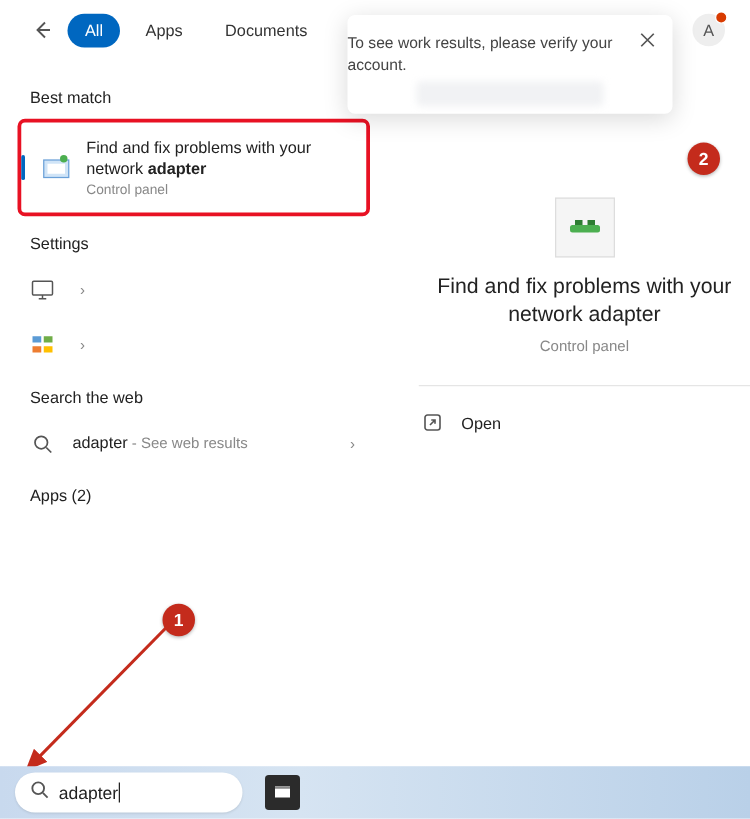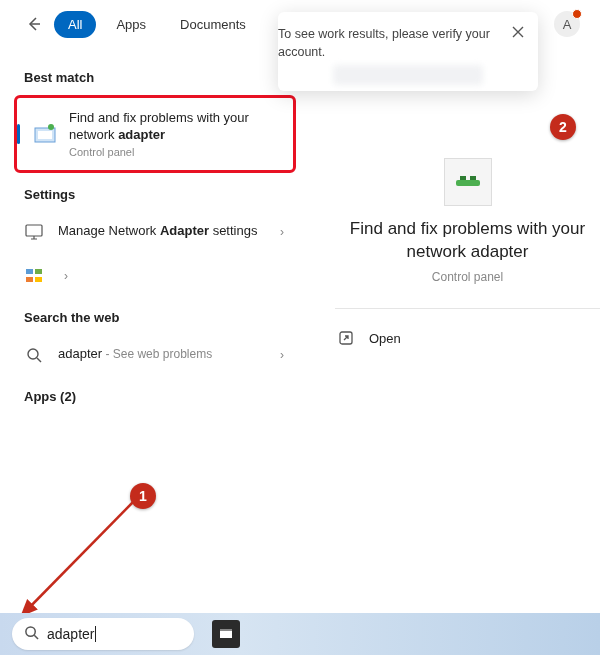--- a/index.html
+++ b/index.html
@@ -10,21 +10,21 @@
     .tab { padding: 6px 14px; border-radius: 16px; font-size: 13px; cursor: pointer; color: #333; text-align: right;}
     .tab.active { background: #0067c0; color: #fff; font-weight: 500;}
     .avatar-wrap { margin-left: auto; position: relative;}
     .avatar { width: 26px; height: 26px; border-radius: 50%; background: #eee; display: flex; align-items: center; justify-content: center; font-size: 13px; color: #555;}
     .avatar-badge { position: absolute; top: -2px; right: -2px; width: 10px; height: 10px; background: #d83b01; border-radius: 50%; border: 1.5px solid #fff;}
     
     .content { display: flex; height: calc(100% - 48px - 42px); background: #fff;}
     .left-pane { width: 310px; padding: 10px 10px;}
     .right-pane { flex: 1; padding: 10px 0 10px 25px; position: relative;}
     
-    .section-title { font-size: 13px; font-weight: 700; color: #222; padding: 12px 14px 8px;}
+    .section-title { font-size: 13px; font-weight: 400; color: #222; padding: 12px 14px 8px;}
     
     .result-item { display: flex; align-items: center; padding: 8px 10px; border-radius: 4px; cursor: pointer; position: relative;}
     .result-item .icon-box { width: 28px; height: 28px; margin-right: 10px; display: flex; align-items: center; justify-content: center; flex-shrink: 0;}
     .result-item .text-box { flex: 1;}
     .result-item .title { font-size: 13px; color: #222; line-height: 1.3;}
     .result-item .title b { font-weight: 600;}
     .result-item .subtitle { font-size: 11px; color: #888; margin-top: 2px;}
     .result-item .sub-inline { font-size: 12px; color: #888;}
     .chevron { color: #888; font-size: 12px; padding: 0 6px;}
     
@@ -104,23 +104,20 @@
 
     <div class="section-title">Settings</div>
 
     <div class="result-item">
       <div class="icon-box">
         <svg width="20" height="20" viewBox="0 0 20 20">
             <rect x="2" y="3" width="16" height="11" rx="1" fill="none" stroke="#555" stroke-width="1.2"></rect>
             <path d="M7 17h6M10 14v3" stroke="#555" stroke-width="1.2"></path>
           </svg>
       </div>
-      <div class="text-box">
-          <div class="title"><span>Manage Network </span><b>Adapter</b><span> settings</span></div>
-        </div>
       <div class="chevron">›</div>
     </div>
 
     <div class="result-item">
       <div class="icon-box">
         <svg width="20" height="20" viewBox="0 0 20 20">
             <rect x="2" y="3" width="7" height="5" fill="#5b9bd5"></rect>
             <rect x="11" y="3" width="7" height="5" fill="#70ad47"></rect>
             <rect x="2" y="11" width="7" height="5" fill="#ed7d31"></rect>
             <rect x="11" y="11" width="7" height="5" fill="#ffc000"></rect>
@@ -132,21 +129,21 @@
     <div class="section-title">Search the web</div>
 
     <div class="result-item">
       <div class="icon-box">
         <svg width="16" height="16" viewBox="0 0 16 16">
             <circle cx="7" cy="7" r="5" fill="none" stroke="#555" stroke-width="1.4"></circle>
             <path d="M11 11l4 4" stroke="#555" stroke-width="1.4"></path>
           </svg>
       </div>
       <div class="text-box">
-          <div class="title"><span>adapter</span><span class="sub-inline"> - See web problems</span></div>
+          <div class="title"><span>adapter</span><span class="sub-inline"> - See web results</span></div>
         </div>
       <div class="chevron">›</div>
     </div>
 
     <div class="section-title">Apps (2)</div>
   </div>
 
   <div class="right-pane">
     <div class="preview-heading">
       <div class="preview-icon-wrap">

